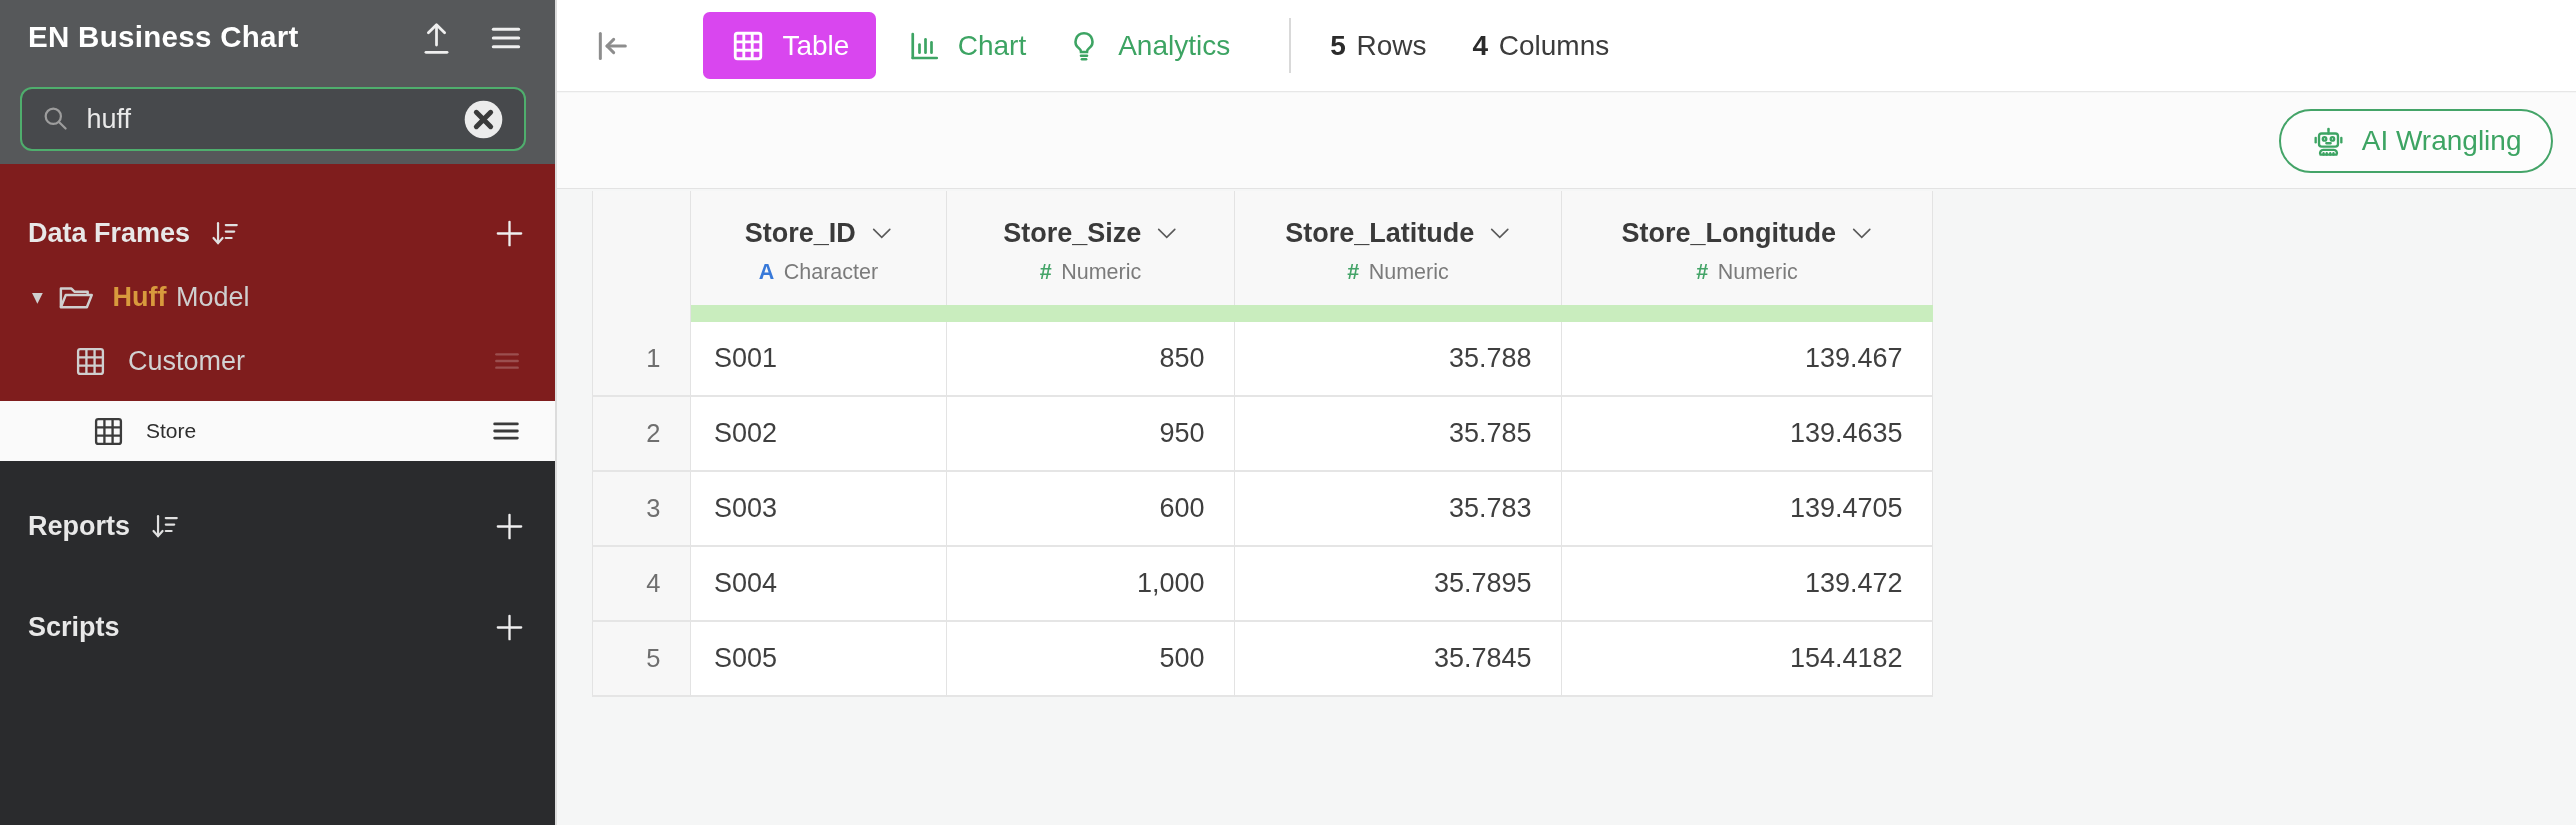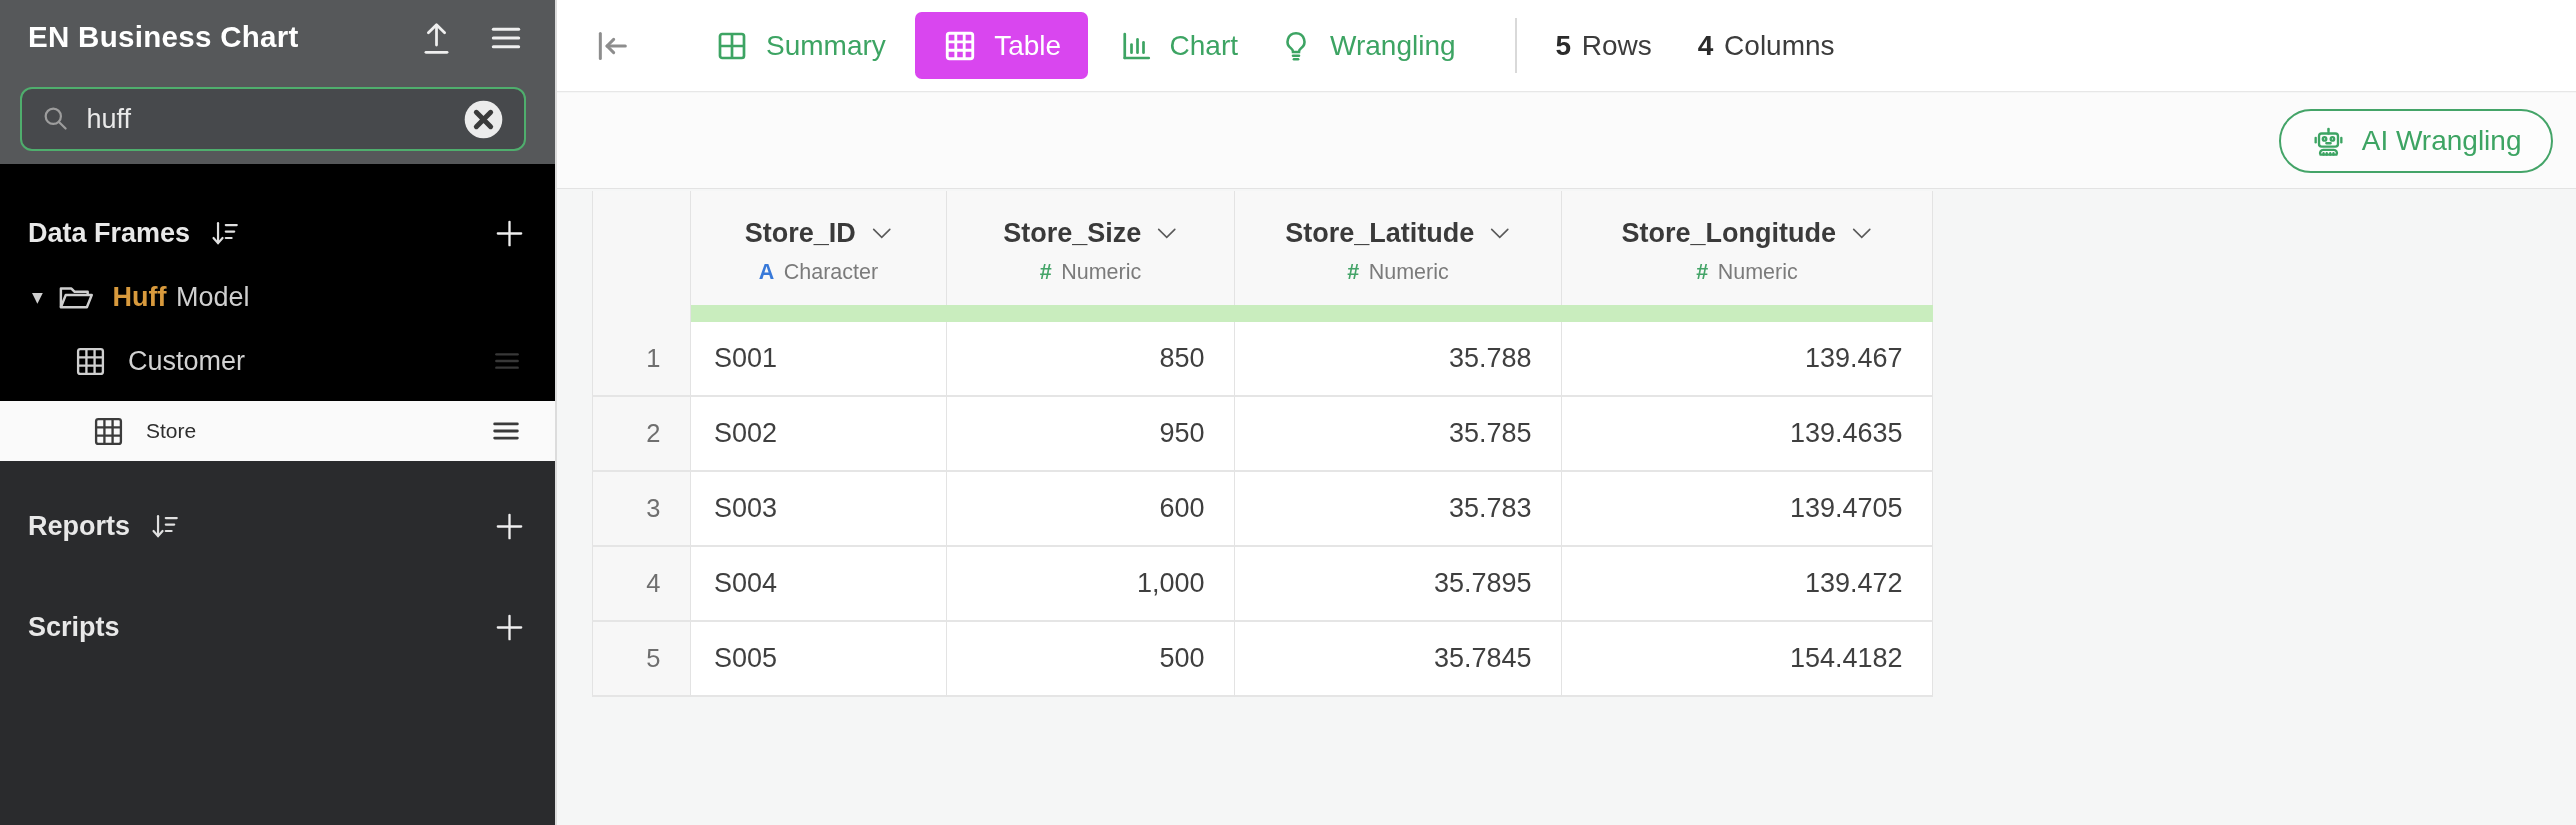--- a/index.html
+++ b/index.html
@@ -13,21 +13,21 @@
   .sb-title { position:absolute; left:28px; top:20px; font-size:29.5px; font-weight:bold; color:#ffffff; letter-spacing:0.3px; }
   .sb-top-icons { position:absolute; right:28px; top:17.4px; display:flex; gap:28px; align-items:center; }
   .icon-btn { width:42px; height:42px; display:flex; align-items:center; justify-content:center; cursor:pointer; }
   .sb-search { position:absolute; left:20px; top:87px; width:506px; height:64px;
     background:#47494c; border:2px solid #4fae6d; border-radius:12px;
     display:flex; align-items:center; padding:0 19px; }
   .sb-search-input { flex:1; background:transparent; border:none; outline:none;
     color:#e9e9e9; font-size:27px; margin-left:16px; font-family:"Liberation Sans", sans-serif; }
   .sb-clear { width:43px; height:43px; flex:0 0 auto; cursor:pointer; }
 
-  .sb-mid { position:absolute; left:0; top:164px; width:555px; height:237px; background:#000000; padding-top:37px; }
+  .sb-mid { position:absolute; left:0; top:164px; width:555px; height:237px; background:#7f1d1d; padding-top:37px; }
   .sb-row { display:flex; align-items:center; height:64px; padding:0 28px; color:#d9d9d9; font-size:27px; }
   .sb-row .grow { flex:1; }
   .sec-label { font-weight:bold; color:#e8e8e8; }
   .sort-ic { margin-left:19px; }
   .plus-ic { cursor:pointer; }
   .tree-folder { padding-left:32px; }
   .tree-tri { color:#cfcfcf; font-size:21.5px; margin-right:13.4px; }
   .hl-orange { color:#d89a3d; font-weight:bold; }
   .folder-rest { color:#cfcfcf; margin-left:9.4px; }
   .tree-item { padding-left:73px; color:#d2d2d2; }
@@ -243,29 +243,20 @@
     <div class="collapse-btn">
       <span>
         <svg width="40" height="40" viewBox="0 0 24 24" fill="none" stroke="#8d8d8d" stroke-width="1.8" stroke-linecap="round" stroke-linejoin="round">
           <path d="M5 4.5 V19.5"></path>
             <path d="M20 12 H9"></path>
             <path d="M13 8 9 12 13 16"></path>
         </svg>
       </span>
     </div>
 
-    <div class="tab">
-      <span>
-        <svg width="36" height="36" viewBox="0 0 24 24" fill="none" stroke="#3da463" stroke-width="1.8">
-          <rect x="4" y="4" width="16" height="16" rx="1.5"></rect>
-            <path d="M12 4 V20 M4 12 H20"></path>
-        </svg>
-      </span>
-      <span>Summary</span>
-    </div>
 
     <div class="tab active">
       <span>
         <svg width="36" height="36" viewBox="0 0 24 24" fill="none" stroke="#ffffff" stroke-width="1.9">
           <rect x="3.5" y="3.5" width="17" height="17" rx="1.5"></rect>
           <path d="M3.5 9.2 H20.5 M3.5 14.8 H20.5 M9.2 3.5 V20.5 M14.8 3.5 V20.5"></path>
         </svg>
       </span>
       <span>Table</span>
     </div>
@@ -284,21 +275,21 @@
     </div>
 
     <div class="tab">
       <span>
         <svg width="36" height="36" viewBox="0 0 24 24" fill="none" stroke="#3da463" stroke-width="1.7" stroke-linecap="round">
           <path d="M12 3.5 a5.6 5.6 0 0 1 3.2 10.2 c-.8.6-1.2 1.4-1.2 2.3 h-4 c0-.9-.4-1.7-1.2-2.3 A5.6 5.6 0 0 1 12 3.5 Z"></path>
           <path d="M10 18.5 H14"></path>
             <path d="M10.6 20.8 H13.4"></path>
         </svg>
       </span>
-      <span>Wrangling</span>
+      <span>Analytics</span>
     </div>
 
     <div class="tb-divider"></div>
 
     <div class="counts">
       <b>5</b>
       <span class="cl">Rows</span>
       <span class="gap"></span>
       <b>4</b>
       <span class="cl">Columns</span>

